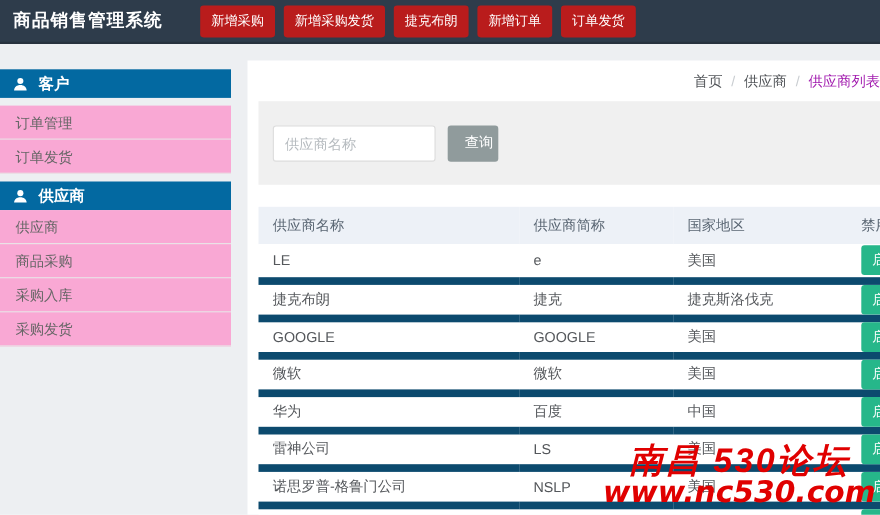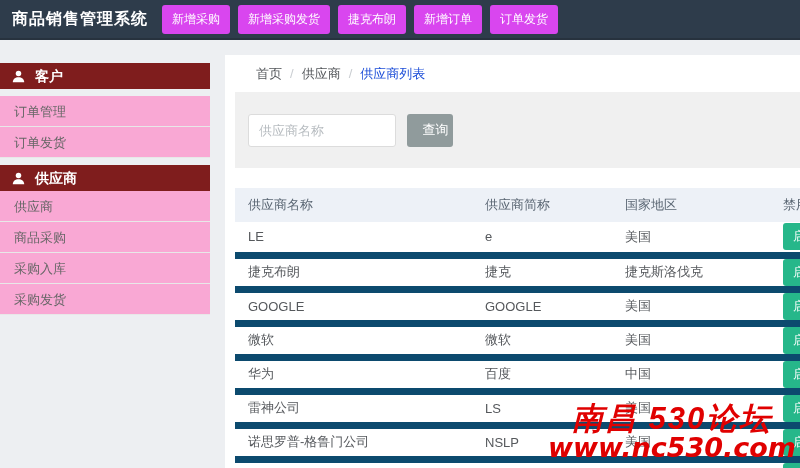--- a/index.html
+++ b/index.html
@@ -6,56 +6,57 @@
   html,body { width:800px; height:468px; overflow:hidden; }
   body {
     font-family:"Liberation Sans","DejaVu Sans",sans-serif;
     background:#edeff2; position:relative; font-size:13px;
   }
 
   
   .navbar {
     position:absolute; left:0; top:0; width:800px; height:40px;
     background:#2e3c4b; border-bottom:2px solid #27323e;
-    display:flex; align-items:center; padding:0 12px;
+    display:flex; align-items:center; padding:0 12px;gap:20px;
   }
   .navbar-title { color:#ffffff; font-size:16px; font-weight:bold; letter-spacing:1px; margin-right:14px; }
   .nav-btn {
-    background:#d946ef; color:#ffffff; border:none; border-radius:3px;
+    background:#b91c1c; color:#ffffff; border:none; border-radius:3px;
     font-size:12px; padding:6px 10px; margin-right:8px; cursor:pointer;
     font-family:inherit;
   }
 
   
   .sidebar { position:absolute; left:0; top:63px; width:210px; }
   .side-section { margin-bottom:7px; }
   .side-header {
-    background:#7f1d1d; color:#ffffff; height:26px; line-height:26px;
+    background:#0369a1; color:#ffffff; height:26px; line-height:26px;
     font-size:14px; font-weight:bold; padding-left:12px;
     display:flex; align-items:center;
   }
   .side-header .icon { width:18px; height:14px; display:inline-flex; align-items:center; margin-right:5px; }
   .side-header svg { display:block; }
   .side-item {
     background:#f9a8d4; height:31px; line-height:31px; padding-left:14px;
     color:#666666; font-size:13px; border-bottom:1px solid #e8e8e8; cursor:pointer;
   }
   .side-item.shaded { background:#ececec; }
 
   
   .main {
     position:absolute; left:225px; top:55px; width:575px; height:413px;
     background:#ffffff;
   }
   .breadcrumb {
     height:37px; display:flex; align-items:center; padding-left:31px;
     font-size:13px;
+    justify-content:flex-end;
   }
   .crumb { color:#54575b; cursor:pointer; }
-  .crumb.current { color:#1d4ed8; cursor:default; }
+  .crumb.current { color:#a21caf; cursor:default; }
   .crumb-sep { color:#c9cdd1; margin:0 8px; }
 
   .search-panel {
     margin-left:10px; width:565px; height:76px; background:#f0f0f0;
     display:flex; align-items:center; padding-left:13px;
   }
   .search-input {
     width:148px; height:33px; background:#ffffff; border:1px solid #dcdcdc;
     border-radius:3px; padding:0 10px; font-size:13px; color:#444;
     font-family:inherit; outline:none;

